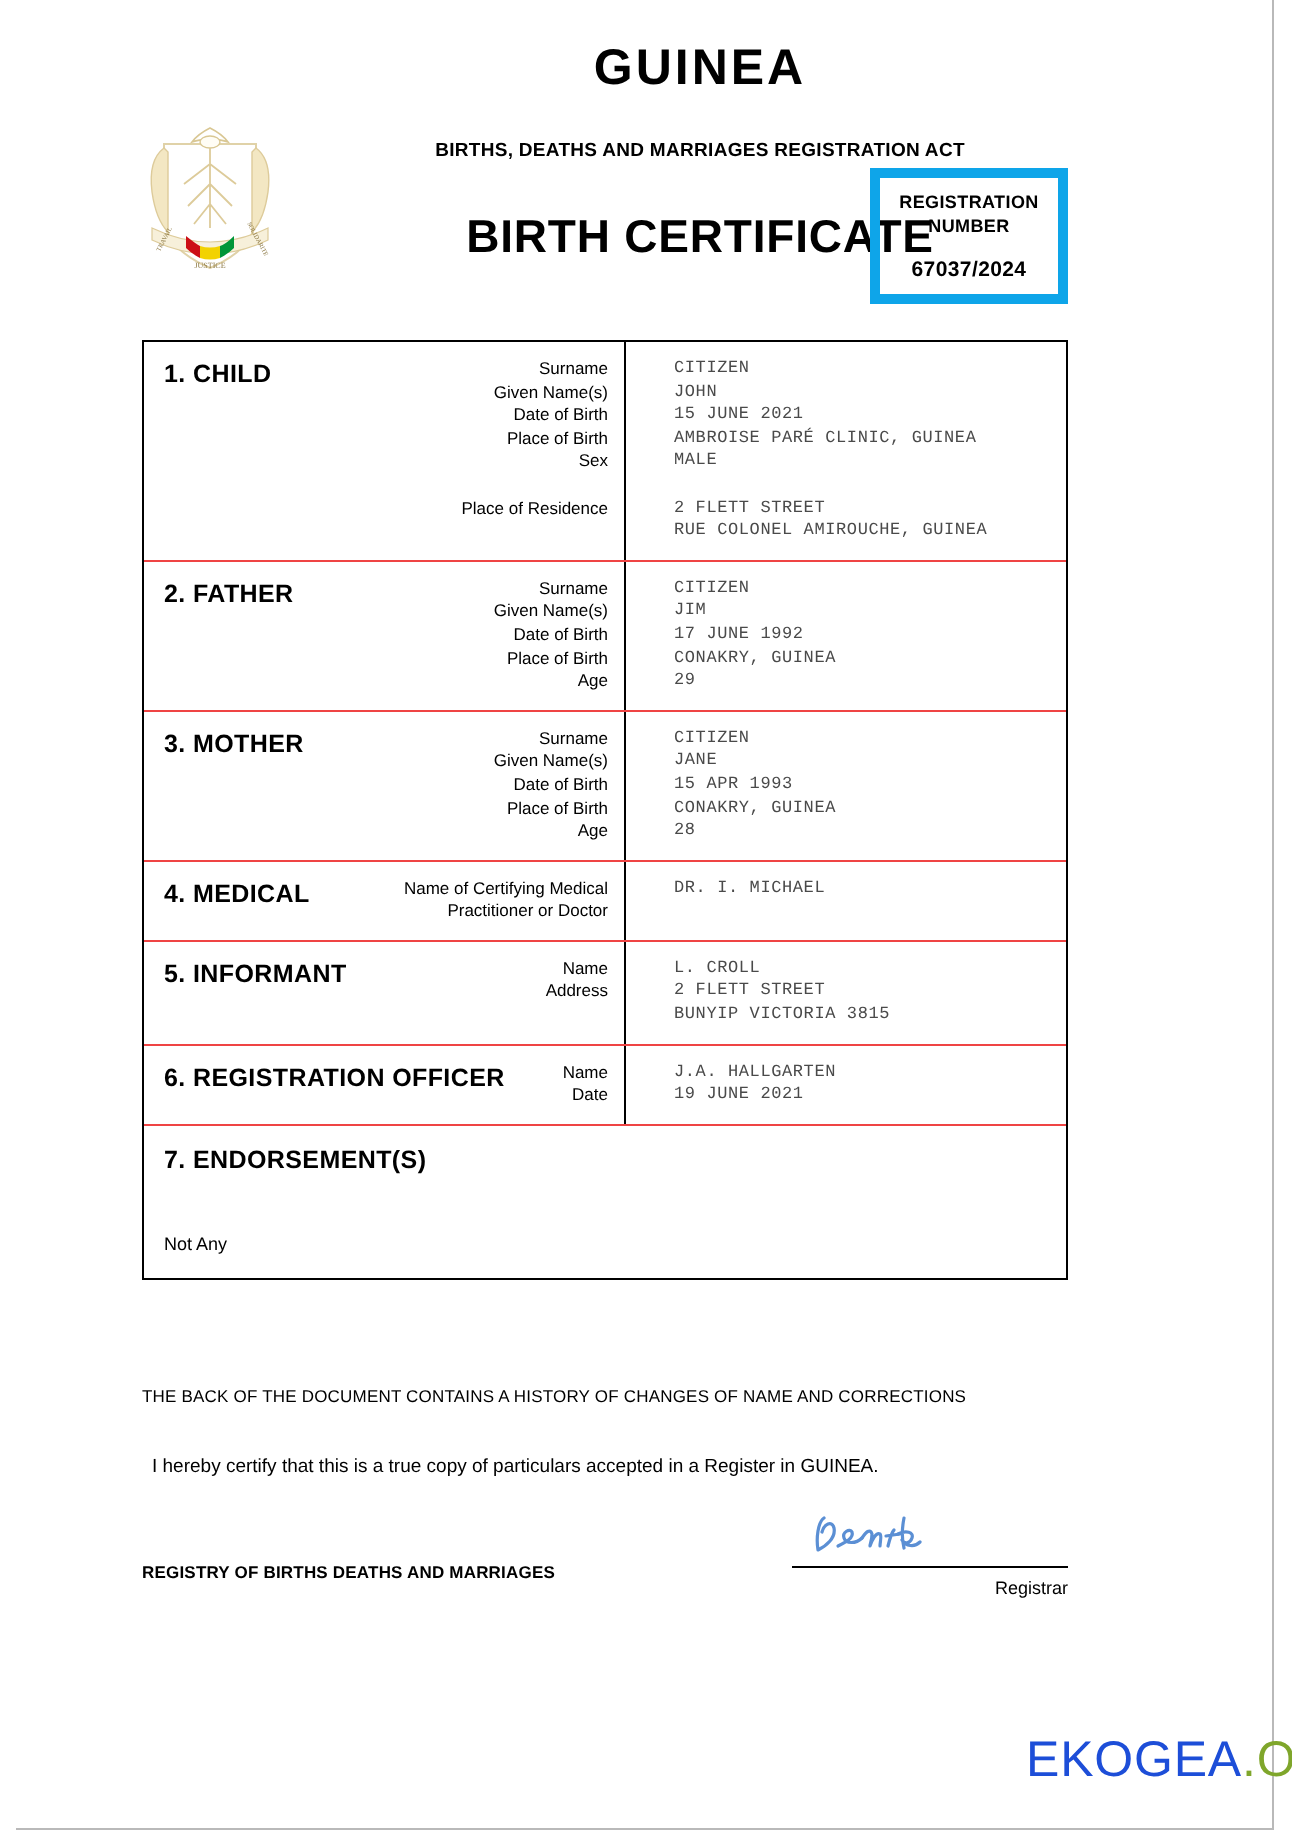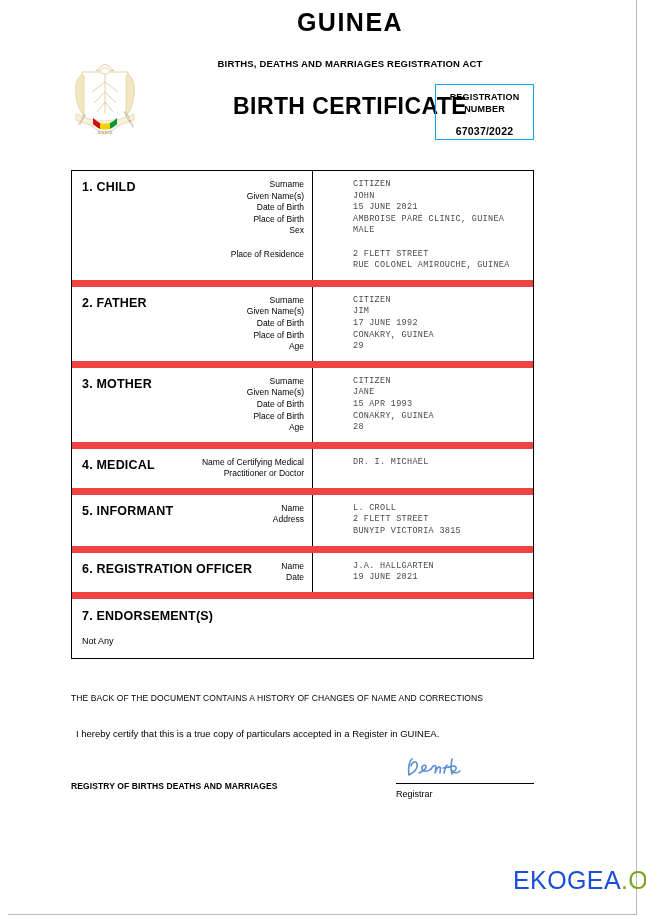--- a/index.html
+++ b/index.html
@@ -48,42 +48,42 @@
     left: 140px;
     top: 0px;
     width: 420px;
     text-align: center;
   }
   .country-title {
     font-size: 25px;
     font-weight: bold;
     letter-spacing: 1.5px;
     line-height: 30px;
-    margin: 0;
+    margin: 12px;
     padding-top: 7px;
   }
   .act-line {
     font-size: 9.5px;
     font-weight: bold;
     letter-spacing: 0.15px;
     margin-top: 21px;
   }
   .cert-title {
     font-size: 23px;
     font-weight: bold;
     letter-spacing: 0.4px;
     margin-top: 24px;
   }
   .regbox {
     position: absolute;
     left: 435px;
     top: 84px;
     width: 99px;
-    height: 56px;
-    border: 1px solid #0ea5e9;
+    height: 68px;
+    border: 5px solid #0ea5e9;
     box-sizing: border-box;
     text-align: center;
   }
   .regbox-label {
     font-size: 9px;
     font-weight: bold;
     line-height: 12px;
     padding-top: 6px;
     letter-spacing: 0.2px;
   }
@@ -98,24 +98,23 @@
   .table {
     position: absolute;
     left: 71px;
     top: 170px;
     width: 463px;
     border: 1px solid #000;
     box-sizing: border-box;
   }
   .sec {
     display: flex;
-    border-bottom: 7px solid #ef4444;
+    border-bottom: 1px solid #ef4444;
     box-sizing: border-box;
     min-height: 30px;
-    gap: 16px;
   }
   .sec:last-child { border-bottom: none; }
   .sec-left {
     width: 241px;
     box-sizing: border-box;
     border-right: 1px solid #000;
     display: flex;
     padding: 8px 6px 8px 10px;
   }
   .sec-heading {
@@ -151,21 +150,21 @@
 
   
   .sec-full {
     display: block;
     padding: 9px 10px 12px 10px;
     box-sizing: border-box;
   }
   .sec-full .sec-heading { font-size: 12.5px; }
   .endorse-value {
     font-size: 9px;
-    margin-top: 13px;
+    margin-top: 30px;
     color: #000;
   }
 
   
   .footer {
     position: absolute;
     left: 71px;
     top: 693px;
     width: 470px;
   }
@@ -190,21 +189,21 @@
     letter-spacing: 0.1px;
     position: absolute;
     left: 0;
     top: 10px;
   }
   .sig-area {
     position: absolute;
     left: 325px;
     top: -18px;
     width: 138px;
-    text-align: left;
+    text-align: right;
   }
   .sig-img { height: 30px; }
   .sig-line {
     border-top: 1px solid #000;
     margin-top: 0px;
   }
   .sig-caption {
     font-size: 9px;
     margin-top: 5px;
   }
@@ -256,21 +255,21 @@
       <div class="country-title">GUINEA</div>
       <div class="act-line">BIRTHS, DEATHS AND MARRIAGES REGISTRATION ACT</div>
       <div class="cert-title">BIRTH CERTIFICATE</div>
     </div>
 
     <div class="regbox">
       <div class="regbox-label">
         <div>REGISTRATION</div>
         <div>NUMBER</div>
       </div>
-      <div class="regbox-value">67037/2022</div>
+      <div class="regbox-value">67037/2024</div>
     </div>
 
     <div class="table">
 
       <div class="sec">
         <div class="sec-left">
           <div class="sec-heading">1. CHILD</div>
           <div class="sec-labels">
             <div>Surname</div>
             <div>Given Name(s)</div>

